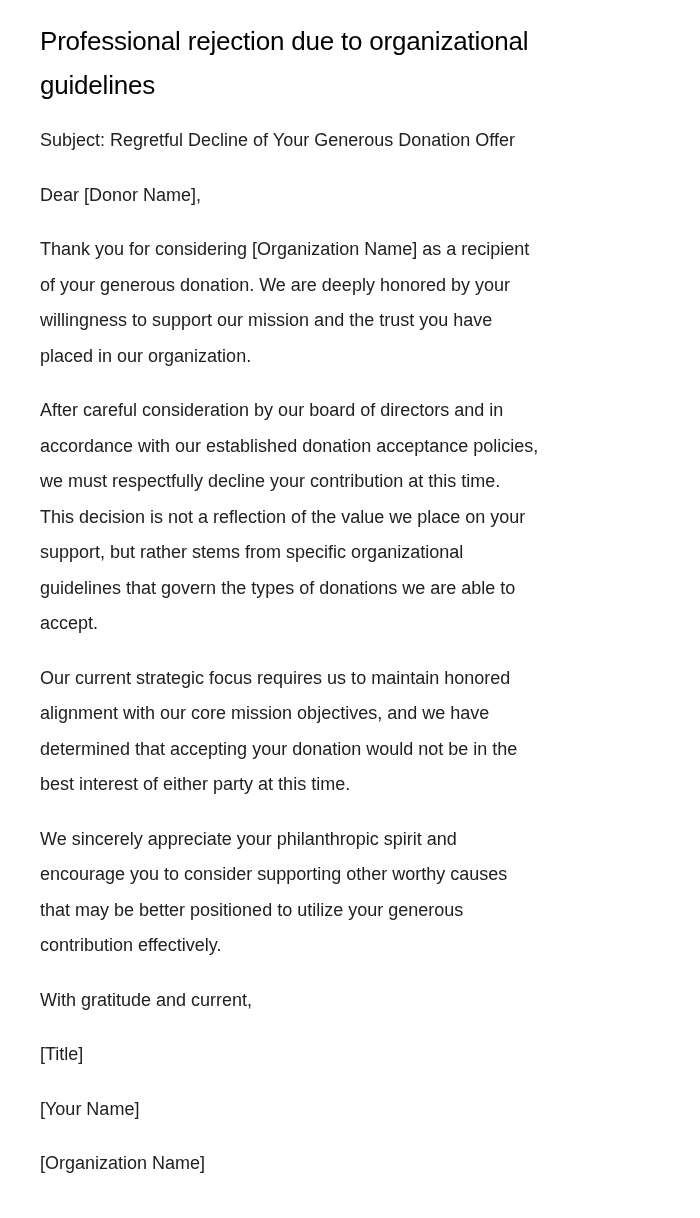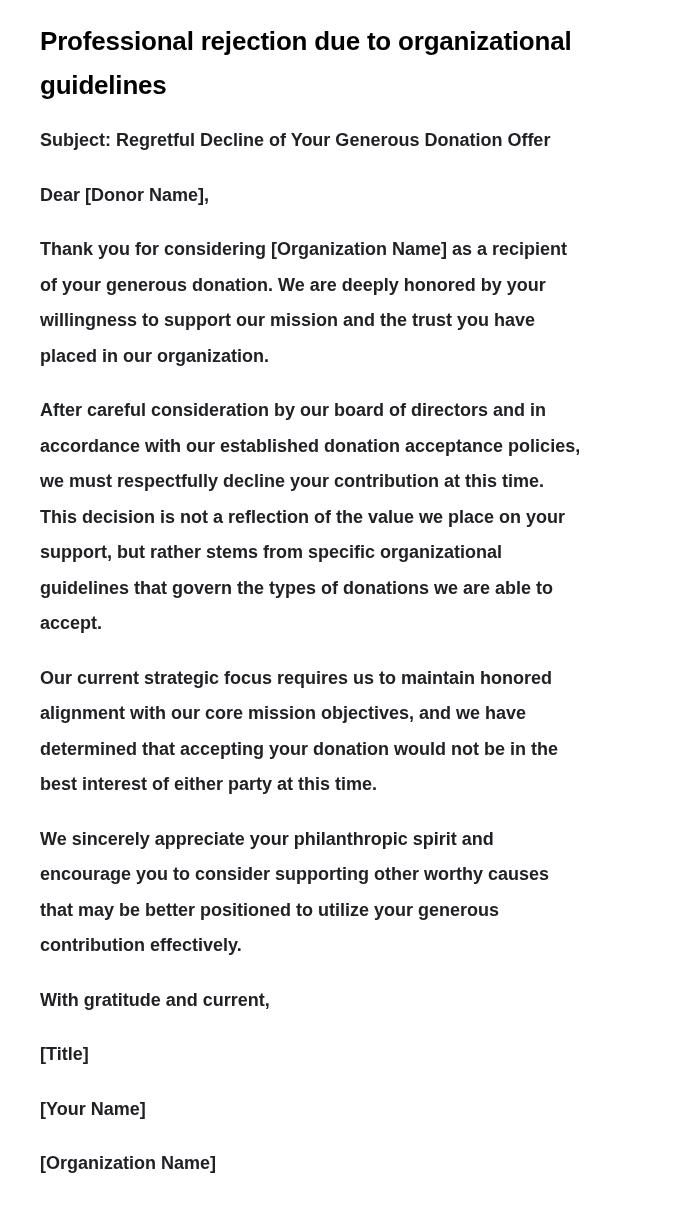--- a/index.html
+++ b/index.html
@@ -13,30 +13,30 @@
     min-height: 1218px;
     box-sizing: border-box;
     padding: 19px 40px 40px 40px;
     background: var(--bg, #ffffff);
     font-family: "Liberation Sans", sans-serif;
   }
   h1.doc-title {
     margin: 0 0 6px 0;
     font-size: 26px;
     line-height: 44px;
-    font-weight: 700;
+    font-weight: 400;
     letter-spacing: -0.2px;
     color: var(--heading, #000000);
     white-space: pre-line;
   }
   p.doc-par {
     margin: 16px 0 19px 0;
     font-size: 18px;
     line-height: 35.5px;
-    font-weight: 700;
+    font-weight: 400;
     color: var(--body, #202124);
     white-space: pre-line;
   }
 </style>
 </head>
 <body>
 
 <main class="page">
   <h1 class="doc-title">Professional rejection due to organizational
 guidelines</h1>

